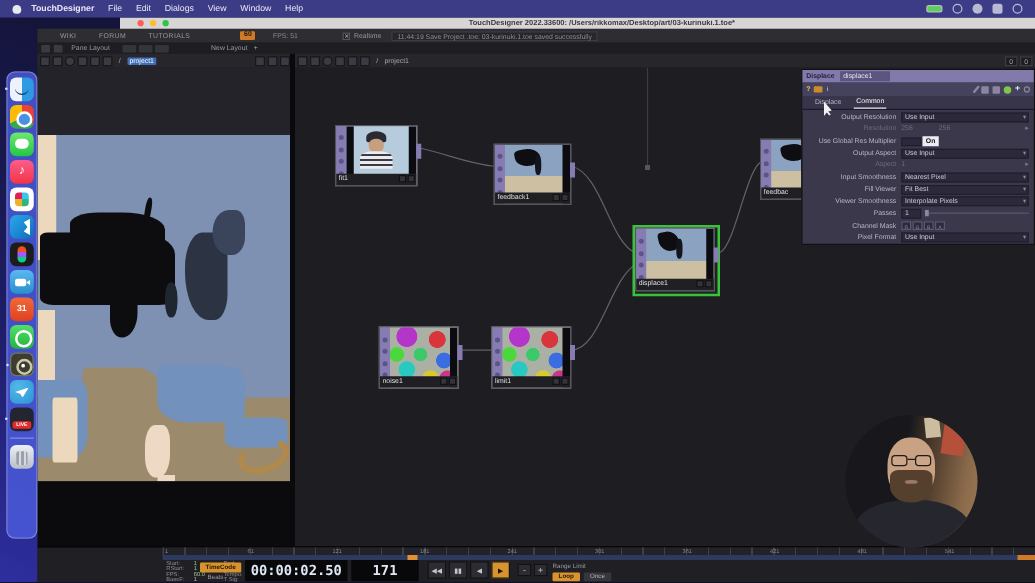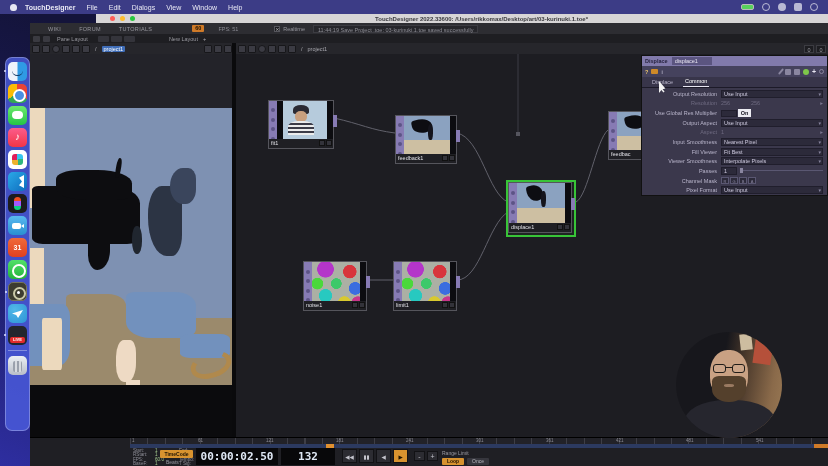--- a/index.html
+++ b/index.html
@@ -686,21 +686,21 @@
           <span class="fv">120.0</span>
         <span class="fl">BaseF:</span>
           <span class="fv">1</span>
         <span class="fl">T Sig:</span>
           <span class="fv">4  4</span>
       </div>
 
       <div class="tcbadge">TimeCode</div>
       <div class="beats">Beats</div>
       <div class="timebox mono">00:00:02.50</div>
-      <div class="framebox mono">132</div>
+      <div class="framebox mono">171</div>
 
       <div class="transport">
         <span class="tbtn glyph">◀◀</span>
         <span class="tbtn glyph">▮▮</span>
         <span class="tbtn glyph">◀</span>
         <span class="tbtn glyph play">▶</span>
       </div>
       <span class="stepbtn" style="left:384px;">-</span>
       <span class="stepbtn" style="left:397px;">+</span>
 

